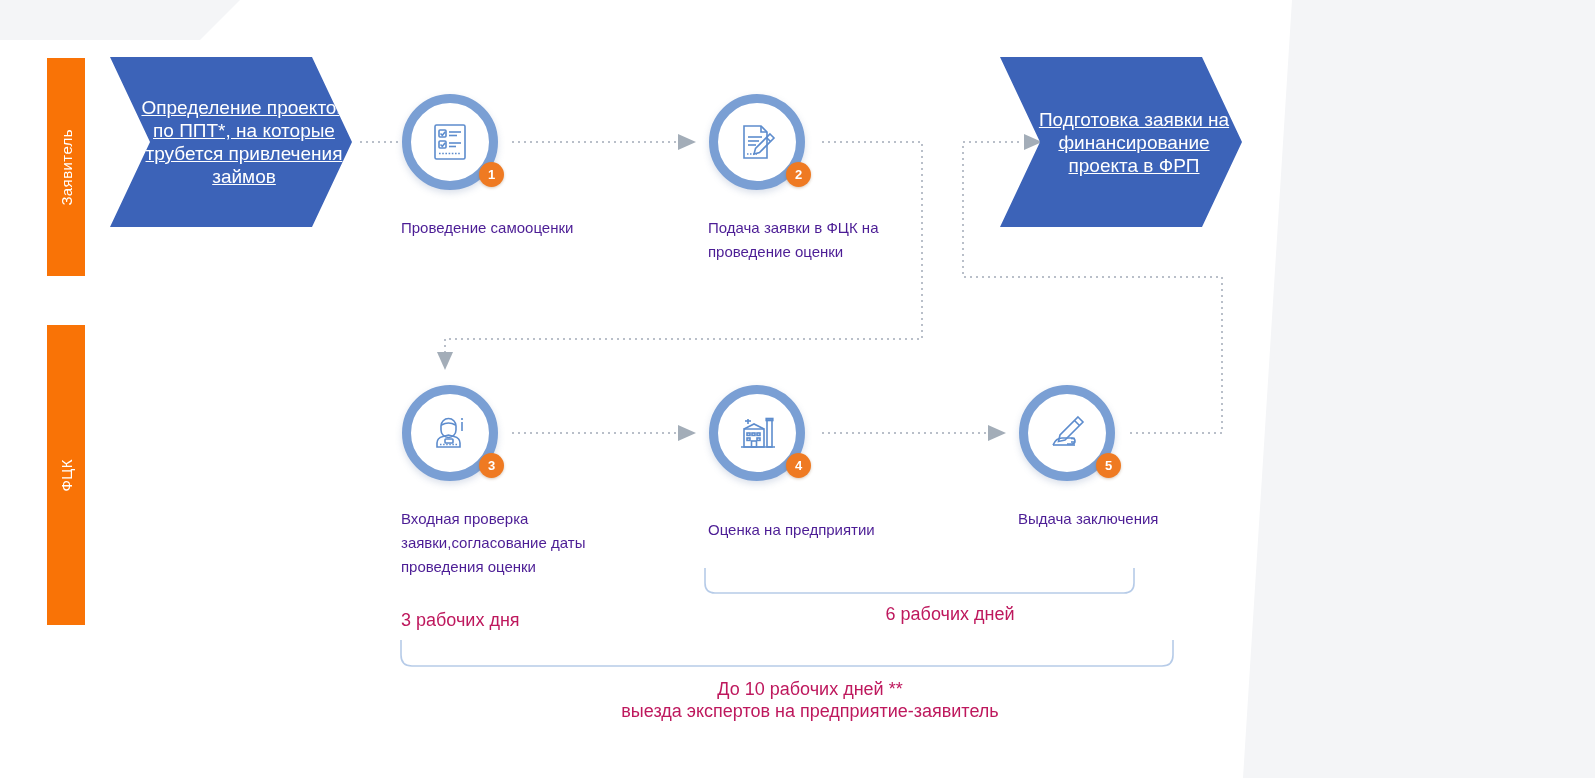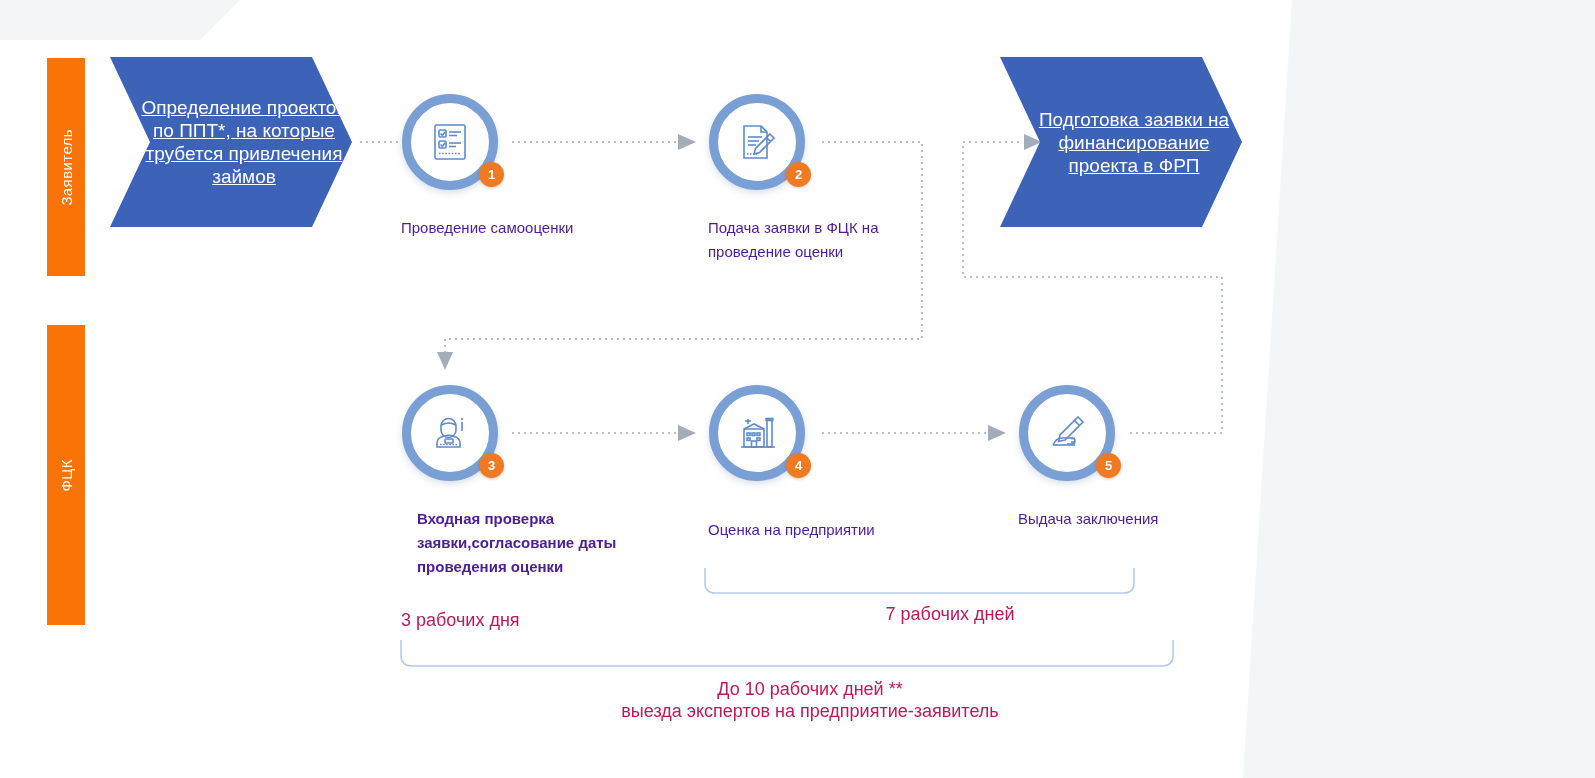--- a/index.html
+++ b/index.html
@@ -129,21 +129,21 @@
 
   
   .caption {
     position: absolute;
     font-size: 15px;
     line-height: 24px;
     color: #4c1d95;
   }
   #cap-1 { left: 401px;  top: 216px; width: 270px; }
   #cap-2 { left: 708px;  top: 216px; width: 230px; }
-  #cap-3 { left: 417px;  top: 507px; width: 250px; font-weight: bold; }
+  #cap-3 { left: 401px;  top: 507px; width: 250px; }
   #cap-4 { left: 708px;  top: 518px; width: 230px; }
   #cap-5 { left: 1018px; top: 507px; width: 220px; }
 
   
   .duration {
     position: absolute;
     font-size: 18px;
     color: #be185d;
     line-height: 22px;
   }
@@ -309,19 +309,19 @@
     <div class="badge">5</div>
   </div>
 
   <div class="caption" id="cap-1">Проведение самооценки</div>
   <div class="caption" id="cap-2">Подача заявки в ФЦК на проведение оценки</div>
   <div class="caption" id="cap-3">Входная проверка заявки,согласование даты проведения оценки</div>
   <div class="caption" id="cap-4">Оценка на предприятии</div>
   <div class="caption" id="cap-5">Выдача заключения</div>
 
   <div class="duration" id="dur-3">3 рабочих дня</div>
-  <div class="duration" id="dur-5">7 рабочих дней</div>
+  <div class="duration" id="dur-5">6 рабочих дней</div>
   <div class="duration" id="dur-10">
     <div>До 10 рабочих дней **</div>
     <div>выезда экспертов на предприятие-заявитель</div>
   </div>
 
 </div>
 
 </body></html>

